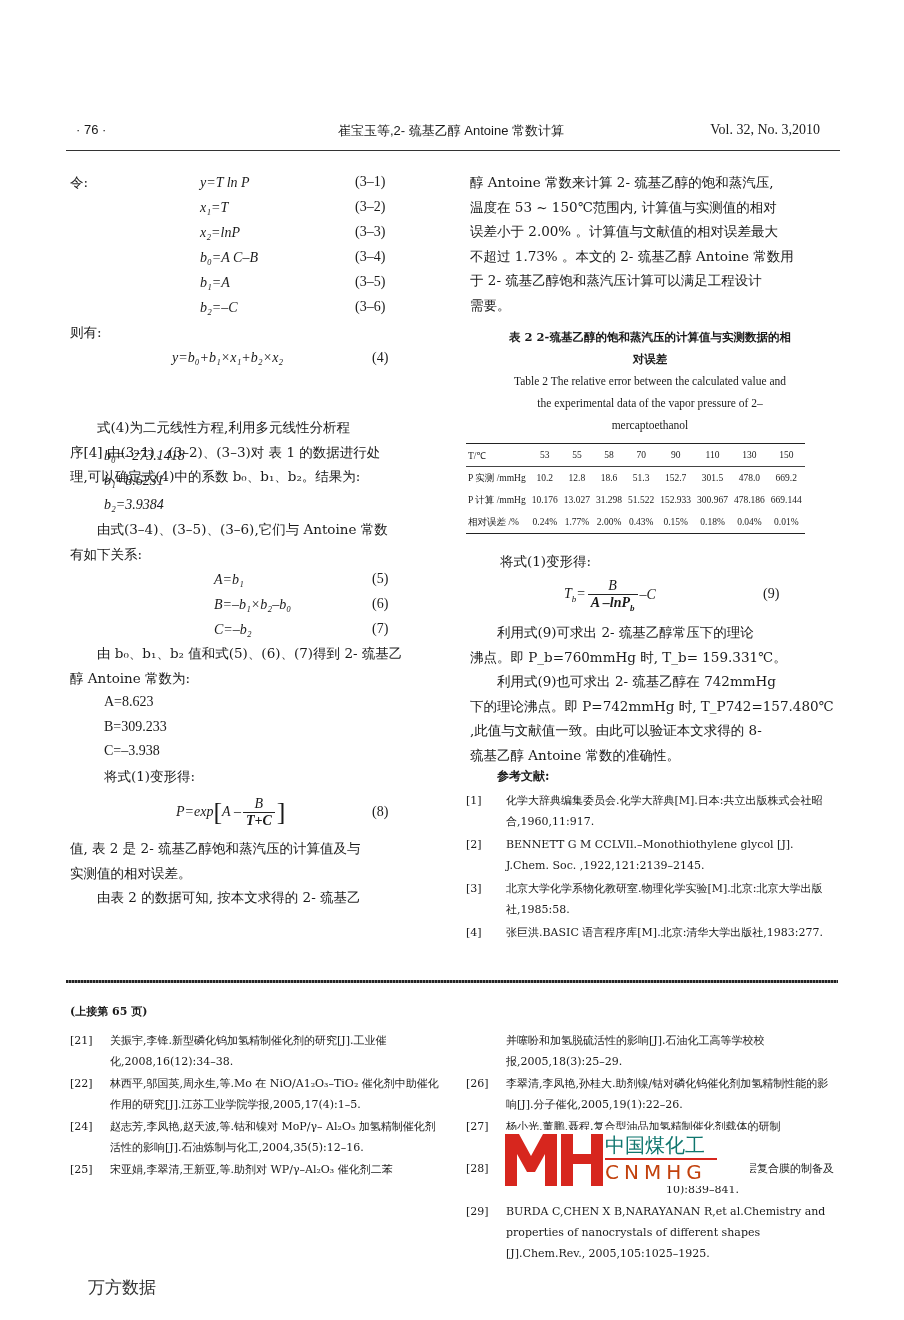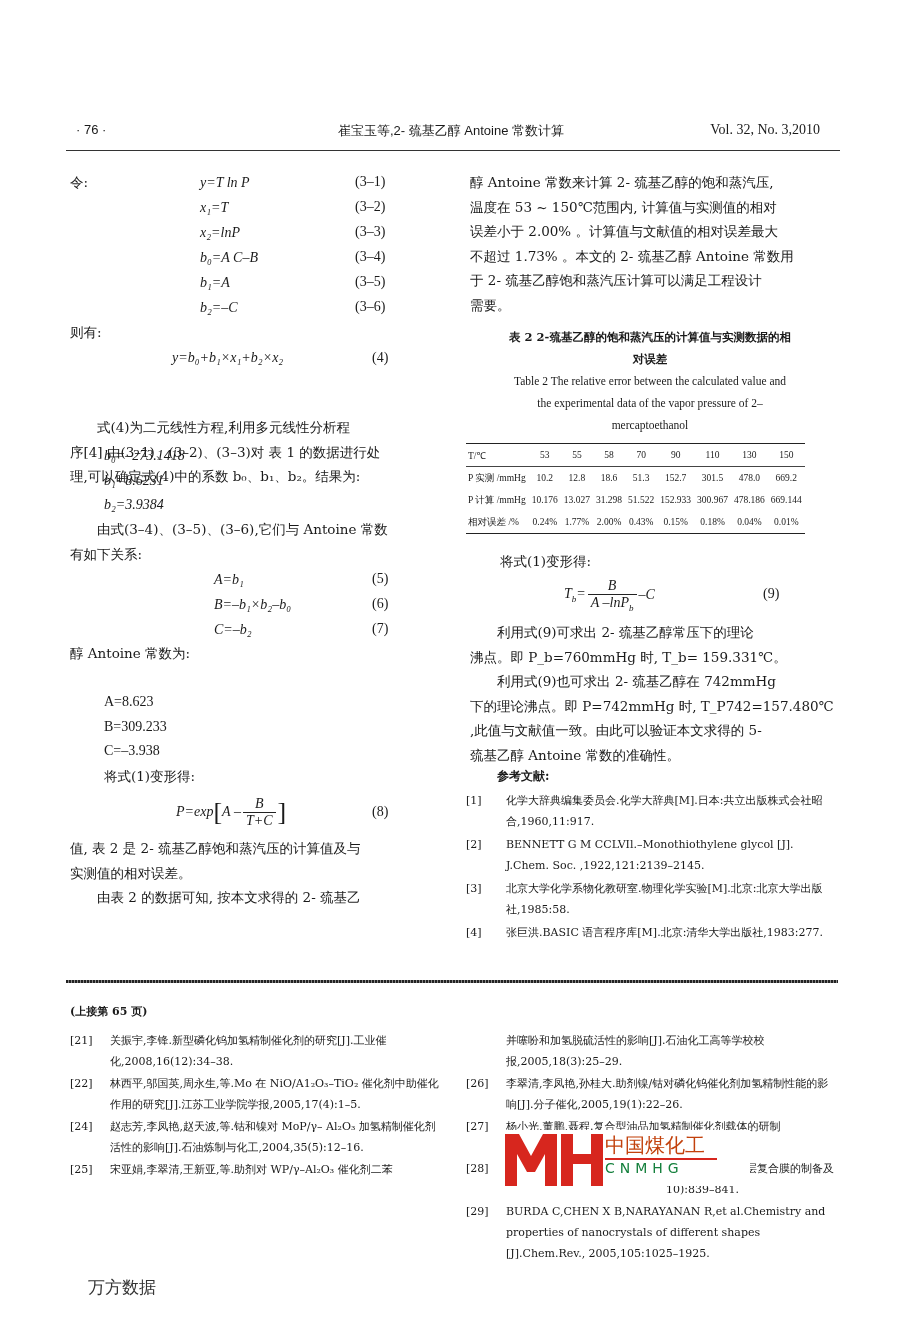--- a/index.html
+++ b/index.html
@@ -23,23 +23,23 @@
   table.t2 tr.last td { border-bottom:1.5px solid #222; }
   table.t2 td.rh { text-align:left; padding-left:2px; }
   .refhead { font-size:12px; font-weight:bold; }
   .ref { font-size:11px; line-height:21px; }
   .ref .num { position:absolute; left:0; }
   .ref .body { margin-left:40px; white-space:normal; }
   .wavy { left:66px; top:980px; width:772px; height:3px;
           background:repeating-linear-gradient(90deg,#222 0 2px,#888 2px 3px); }
   .frac { display:inline-block; vertical-align:middle; text-align:center; margin:0 2px; }
   .frac .n { display:block; border-bottom:1px solid #222; padding:0 3px; }
-  .frac .d { display:block; padding:0 3px; }
+  .frac .d { display:block; padding:0 3px;font-weight:bold; }
   .bracket { font-size:26px; font-style:normal; vertical-align:middle; font-weight:lighter; }
-  .watermark { font-family:"DejaVu Sans","Liberation Sans",sans-serif; font-size:19px; color:#c2410c; }
+  .watermark { font-family:"DejaVu Sans","Liberation Sans",sans-serif; font-size:19px; color:#0f766e; }
 </style>
 </head>
 <body>
 
 <div class="abs header">
   <span class="pg">· 76 ·</span>
   <span class="title">崔宝玉等,2- 巯基乙醇 Antoine 常数计算</span>
   <span class="vol">Vol. 32, No. 3,2010</span>
 </div>
 <div class="abs rule-top"></div>
@@ -107,20 +107,21 @@
     <span class="eq">B=–b₁×b₂–b₀</span>
     <span class="eqn" style="position:absolute;left:158px;">(6)</span>
   </div>
   <div class="txt" style="position:relative;height:25px;">
     <span class="eq">C=–b₂</span>
     <span class="eqn" style="position:absolute;left:158px;">(7)</span>
   </div>
 </div>
 
 <div class="abs" style="left:70px;top:641px;width:370px;">
+  <div class="txt indent">由 b₀、b₁、b₂ 值和式(5)、(6)、(7)得到 2- 巯基乙</div>
   <div class="txt">醇 Antoine 常数为:</div>
 </div>
 
 <div class="abs" style="left:104px;top:690px;">
   <div class="txt eqn">A=8.623</div>
   <div class="txt eqn">B=309.233</div>
   <div class="txt eqn">C=–3.938</div>
 </div>
 
 <div class="abs txt" style="left:104px;top:764px;">将式(1)变形得:</div>
@@ -221,21 +222,21 @@
   </span>
   <span>–C</span>
 </div>
 <div class="abs txt eqn" style="left:763px;top:582px;">(9)</div>
 
 <div class="abs" style="left:470px;top:620px;width:365px;">
   <div class="txt indent">利用式(9)可求出 2- 巯基乙醇常压下的理论</div>
   <div class="txt">沸点。即 P_b=760mmHg 时, T_b= 159.331℃。</div>
   <div class="txt indent">利用式(9)也可求出 2- 巯基乙醇在 742mmHg</div>
   <div class="txt">下的理论沸点。即 P=742mmHg 时,  T_P742=157.480℃</div>
-  <div class="txt">,此值与文献值一致。由此可以验证本文求得的 5-</div>
+  <div class="txt">,此值与文献值一致。由此可以验证本文求得的 8-</div>
   <div class="txt">巯基乙醇 Antoine 常数的准确性。</div>
 </div>
 
 <div class="abs refhead" style="left:497px;top:768px;">参考文献:</div>
 
 <div class="abs" style="left:466px;top:790px;width:368px;">
   <div class="ref" style="position:relative;margin-bottom:2px;">
     <span class="num">[1]</span>
     <div class="body">化学大辞典编集委员会.化学大辞典[M].日本:共立出版株式会社昭合,1960,11:917.</div>
   </div>
@@ -304,16 +305,16 @@
 
 <div class="abs" style="left:505px;top:1130px;width:245px;height:56px;background:#fff;">
   <svg width="100" height="56" style="position:absolute;left:0;top:0;">
     <polygon points="0,4 14,4 26,26 38,4 52,4 52,56 40,56 40,24 30,42 22,42 12,24 12,56 0,56" fill="#d7261e"></polygon>
     <rect x="56" y="4" width="12" height="52" fill="#d7261e"></rect>
     <rect x="68" y="24" width="18" height="10" fill="#d7261e"></rect>
     <rect x="86" y="4" width="12" height="52" fill="#d7261e"></rect>
   </svg>
   <div class="abs watermark" style="left:100px;top:2px;font-size:20px;">中国煤化工</div>
   <div class="abs" style="left:100px;top:28px;width:112px;height:2px;background:#d7261e;"></div>
-  <div class="abs watermark" style="left:100px;top:30px;font-size:14px;letter-spacing:5px;color:#15803d;">CNMHG</div>
+  <div class="abs watermark" style="left:100px;top:30px;font-size:20px;letter-spacing:5px;color:#c2410c;">CNMHG</div>
 </div>
 
 <div class="abs" style="left:88px;top:1276px;font-family:'DejaVu Sans','Liberation Sans',sans-serif;font-size:17px;color:#333;">万方数据</div>
 
 </body></html>

